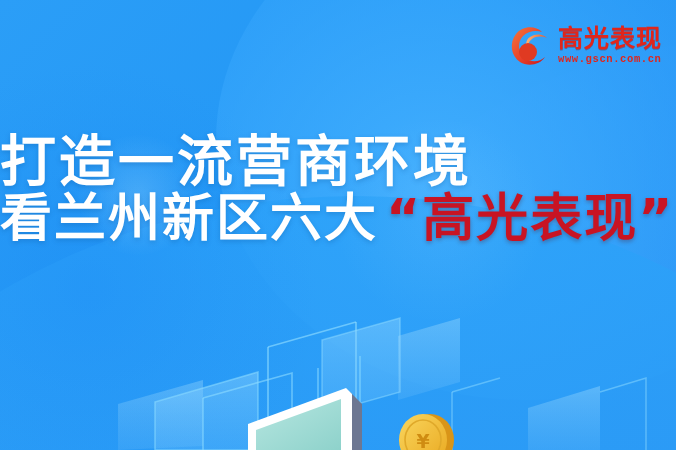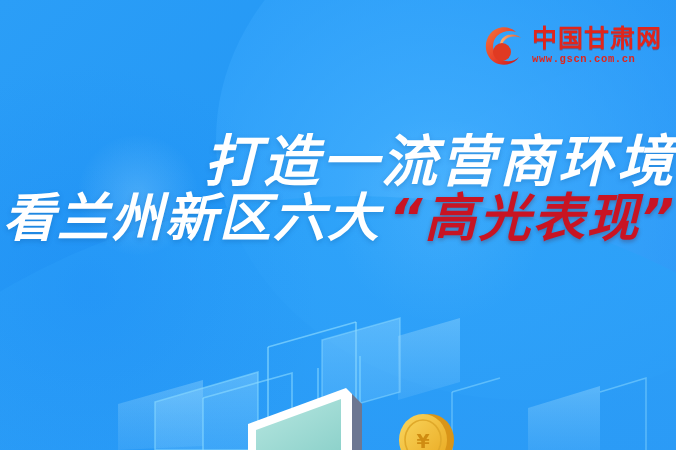--- a/index.html
+++ b/index.html
@@ -119,22 +119,21 @@
     font-family: Liberation Mono, monospace;
     white-space: nowrap;
   }
 
   
   .headline {
     position: absolute;
     left: 0;
     right: 0;
     top: 132px;
-    text-align: right;
-    font-style: italic;
+    text-align: left;
   }
   .line1 {
     font-size: 56px;
     font-weight: 700;
     color: #ffffff;
     letter-spacing: 3px;
     line-height: 1.06;
     white-space: nowrap;
     font-family: "DejaVu Sans", "Liberation Sans", sans-serif;
     text-shadow: 0 2px 5px rgba(8,70,140,.25);
@@ -264,21 +263,21 @@
           <stop offset="100%" stop-color="#ef5a2a"></stop>
         </linearGradient>
       </defs>
       <path d="M34 9 C27 2 14 3 8 11 C1 20 3 33 12 39 C20 44 32 42 37 34
                C32 39 23 40 17 35 C10 30 9 19 15 13 C20 8 28 7 34 9 Z" fill="url(#lg1)"></path>
       <path d="M22 14 C28 10 35 11 39 15 C34 13 28 13 24 16 C20 19 19 24 21 28
                C17 25 17 17 22 14 Z" fill="url(#lg2)"></path>
       <circle cx="20" cy="29" r="9" fill="#e03a22"></circle>
     </svg>
     <div class="logo-text-wrap">
-      <div class="logo-cn">中国甘肃网</div>
+      <div class="logo-cn">高光表现</div>
       <div class="logo-url">www.gscn.com.cn</div>
     </div>
   </div>
 
   <div class="headline">
     <div class="line1">打造一流营商环境</div>
     <div class="line2">
       <span class="l2-white">看兰州新区六大</span><span class="l2-red">“高光表现”</span>
     </div>
   </div>

